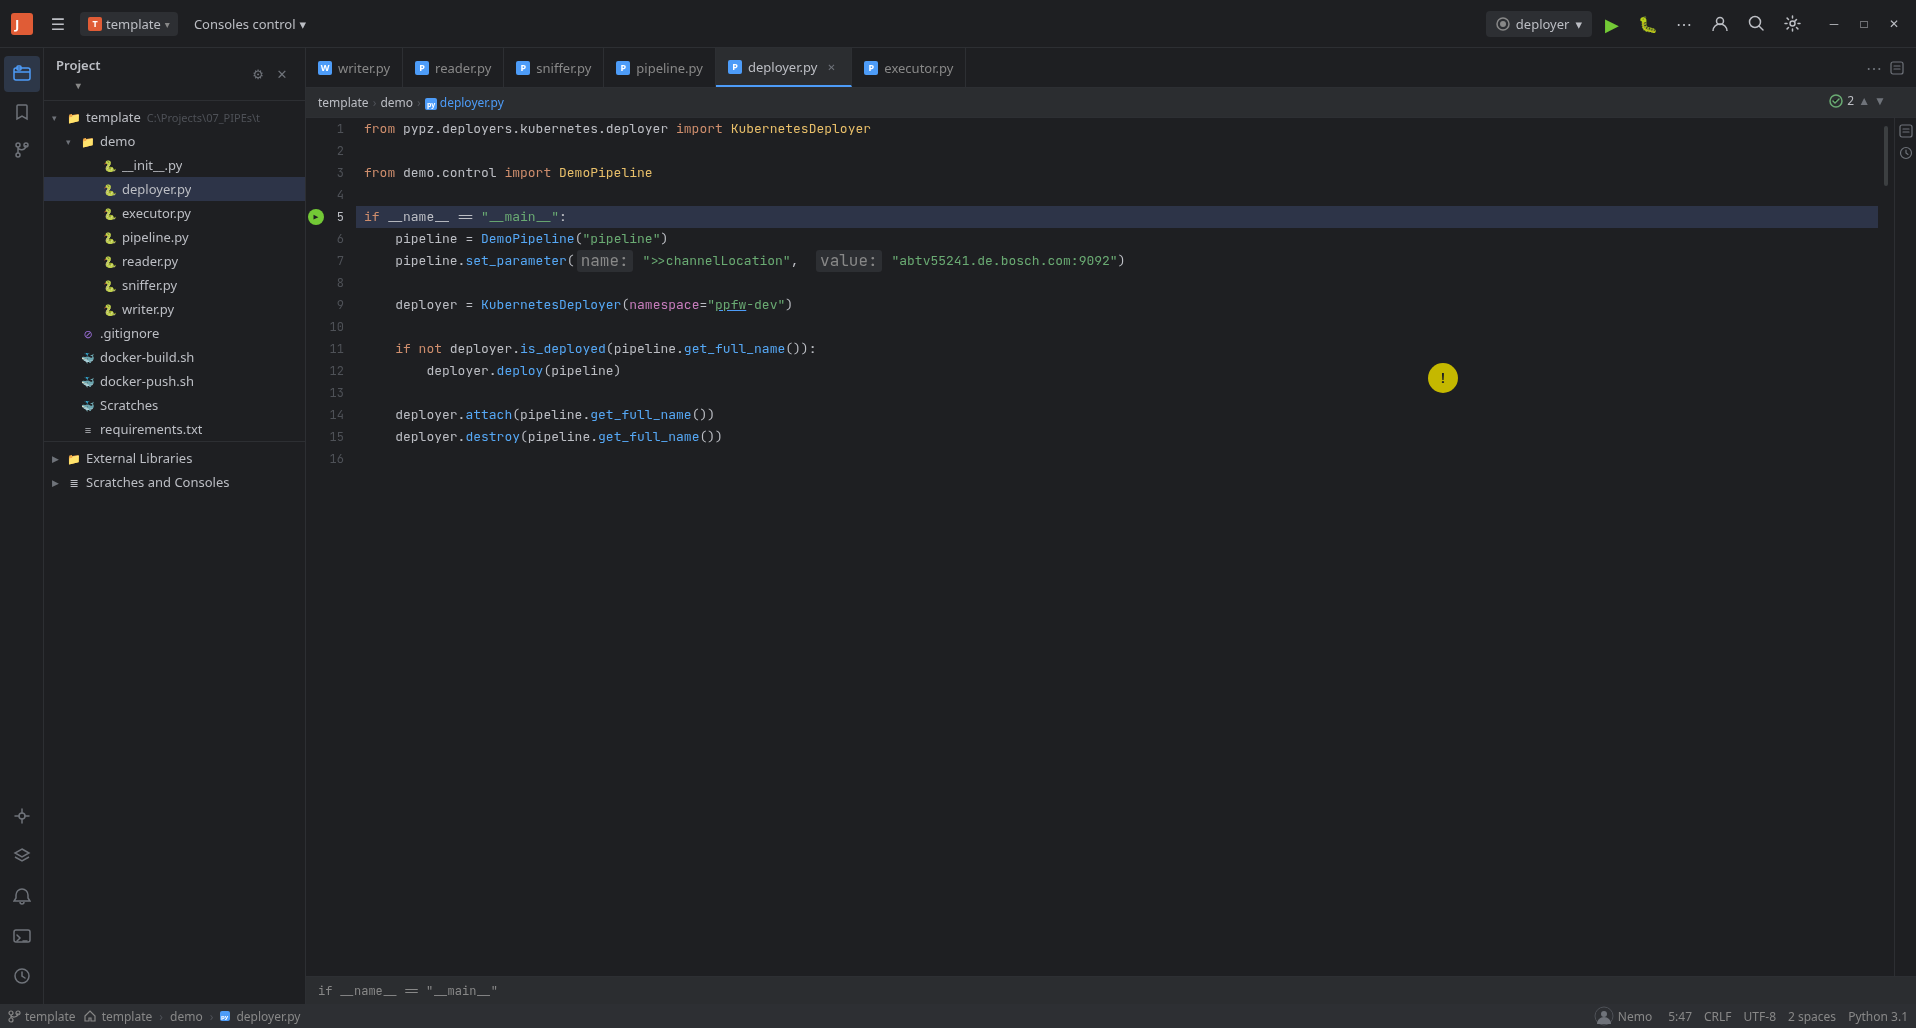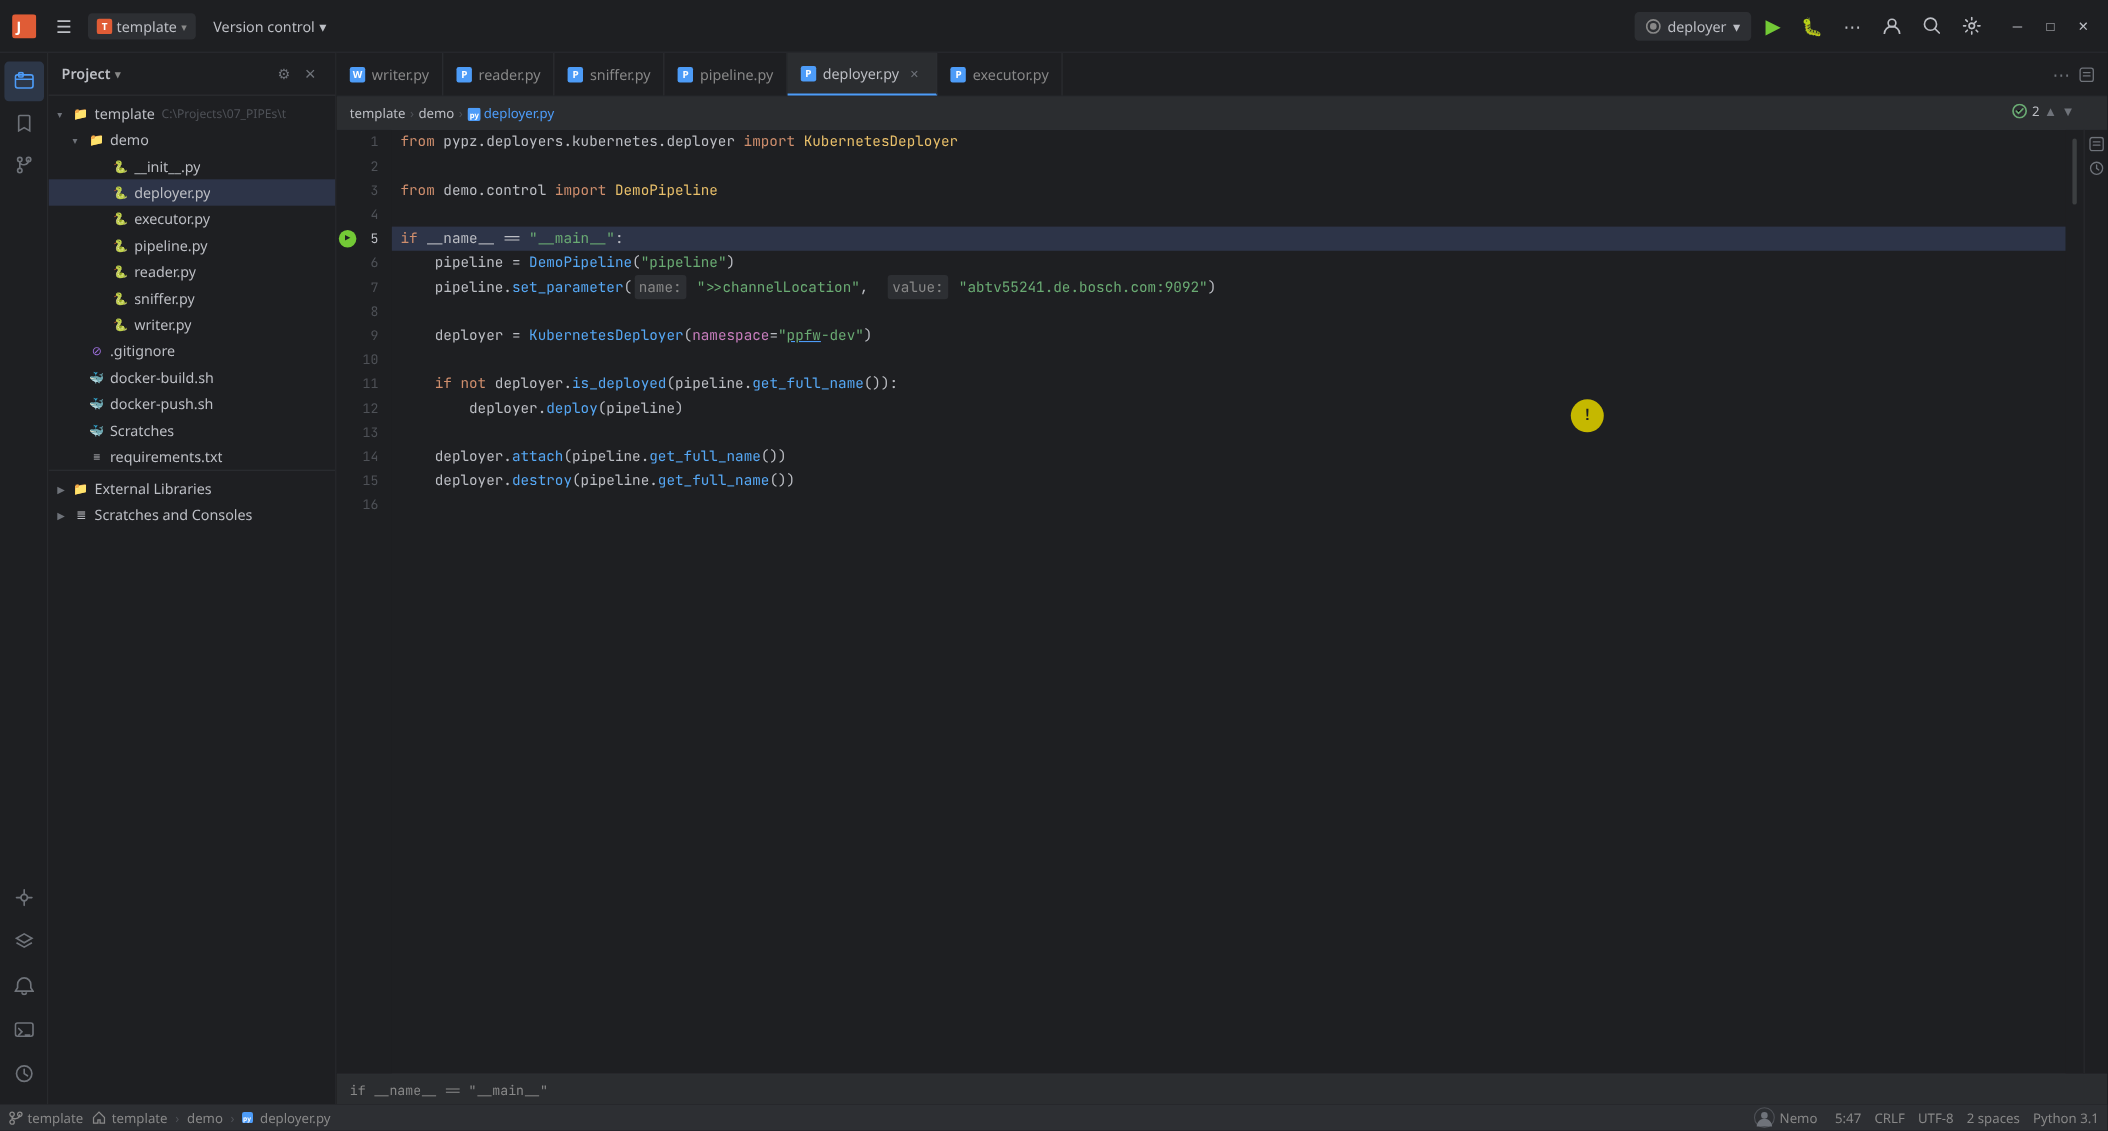--- a/index.html
+++ b/index.html
@@ -183,20 +183,21 @@
       min-height: 36px;
     }
     .panel-title {
       font-size: 13px;
       font-weight: 600;
       color: #bcbec4;
       display: flex;
       align-items: center;
       gap: 4px;
       cursor: pointer;
+      flex-direction: column;
     }
     .panel-title .chevron { font-size: 10px; color: #888; }
     .panel-actions {
       display: flex;
       gap: 2px;
     }
     .panel-action-btn {
       width: 22px;
       height: 22px;
       display: flex;
@@ -383,21 +384,21 @@
     .normal { color: #bcbec4; }
     .import-kw { color: #cf8e6d; }
     .hint-box {
       display: inline-flex;
       align-items: center;
       background: #2d2f33;
       border-radius: 3px;
       padding: 0 4px;
       margin: 0 2px;
       color: #888;
-      font-size: 13px;
+      font-size: 16px;
       text-align: right;
     }
 
     
     .tooltip-bubble {
       position: absolute;
       width: 30px;
       height: 30px;
       background: #c5b800;
       border-radius: 50%;
@@ -498,21 +499,21 @@
         <text x="4" y="16" font-size="13" font-weight="bold" fill="white">J</text>
       </svg>
     </div>
     <div class="hamburger-btn">☰</div>
     <div class="project-badge">
       <div class="icon">T</div>
       <span>template</span>
       <span class="chevron">▾</span>
     </div>
     <div class="vcs-btn">
-      <span>Version control</span>
+      <span>Consoles control</span>
       <span>▾</span>
     </div>
   </div>
   <div class="titlebar-right">
     <div class="deployer-chip">
       <svg width="14" height="14" viewBox="0 0 14 14">
         <circle cx="7" cy="7" r="6" fill="none" stroke="#888" stroke-width="1.5"></circle>
         <circle cx="7" cy="7" r="3" fill="#888"></circle>
       </svg>
       <span>deployer</span>

